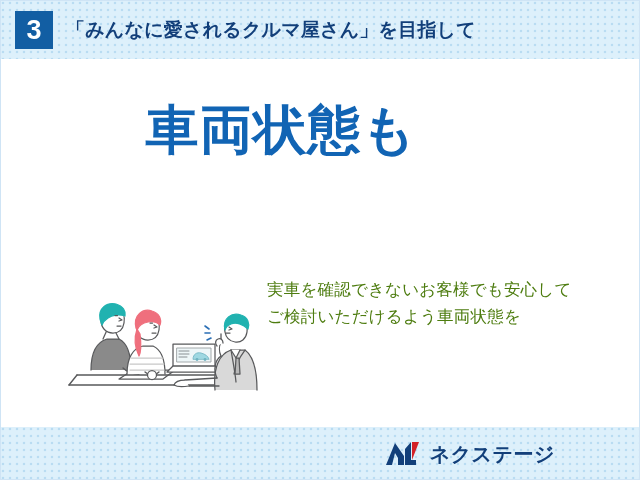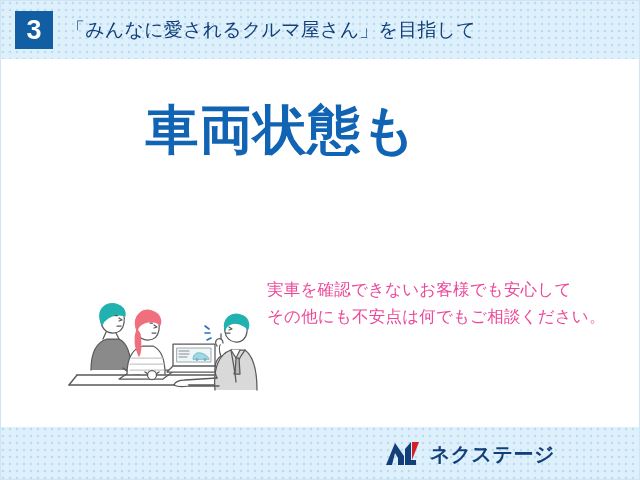--- a/index.html
+++ b/index.html
@@ -64,21 +64,21 @@
     font-size: 27px;
     font-weight: bold;
     line-height: 38px;
     text-align: center;
     letter-spacing: 0;
   }
   #header-title {
     margin-left: 13px;
     color: #123f7a;
     font-size: 19px;
-    font-weight: normal;
+    font-weight: bold;
     letter-spacing: 0.2px;
     white-space: nowrap;
   }
 
   
   #headline {
     position: absolute;
     top: 96px;
     left: 0;
     width: 560px;
@@ -104,21 +104,21 @@
     display: flex;
     align-items: flex-start;
   }
   #illustration {
     flex: 0 0 210px;
     margin-left: 52px;
     margin-top: 6px;
   }
   #body-copy {
     margin-left: 4px;
-    color: #ec4899;
+    color: #4d7c0f;
     font-size: 16.5px;
     line-height: 1.62;
     letter-spacing: 0.2px;
     white-space: nowrap;
   }
   #body-copy .line { display: block; }
 
   
   #logo-row {
     position: absolute;
@@ -244,21 +244,21 @@
               <path d="M152 51 L157 51"></path>
               <path d="M154 58 L158 56"></path>
             </g>
           </g>
         </g>
       </svg>
     </div>
 
     <div id="body-copy">
       <span class="line">実車を確認できないお客様でも安心して</span>
-      <span class="line">その他にも不安点は何でもご相談ください。</span>
+      <span class="line">ご検討いただけるよう車両状態を</span>
     </div>
   </div>
 
   <div class="dot-band" id="footer-band"></div>
 
   <div id="logo-row">
     <svg id="logo-mark" width="38" height="26" viewBox="0 0 38 26" xmlns="http://www.w3.org/2000/svg">
       <path d="M1 24 L10 2 L19 15 L19 24 L13 24 L13 17 L10 12 L7 24 Z" fill="#123f7a"></path>
       <path d="M20 24 L20 8 L26 1 L26 19 L31 19 L31 24 Z" fill="#123f7a"></path>
       <path d="M27 1 L34 1 L27 19 Z" fill="#d32027"></path>

